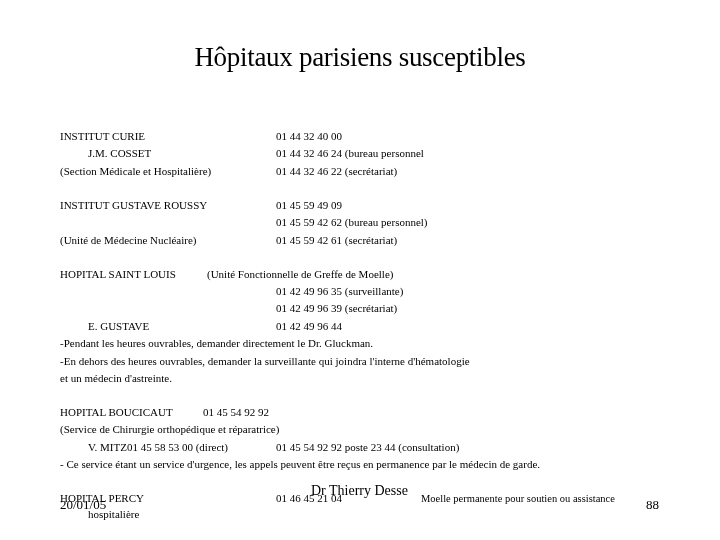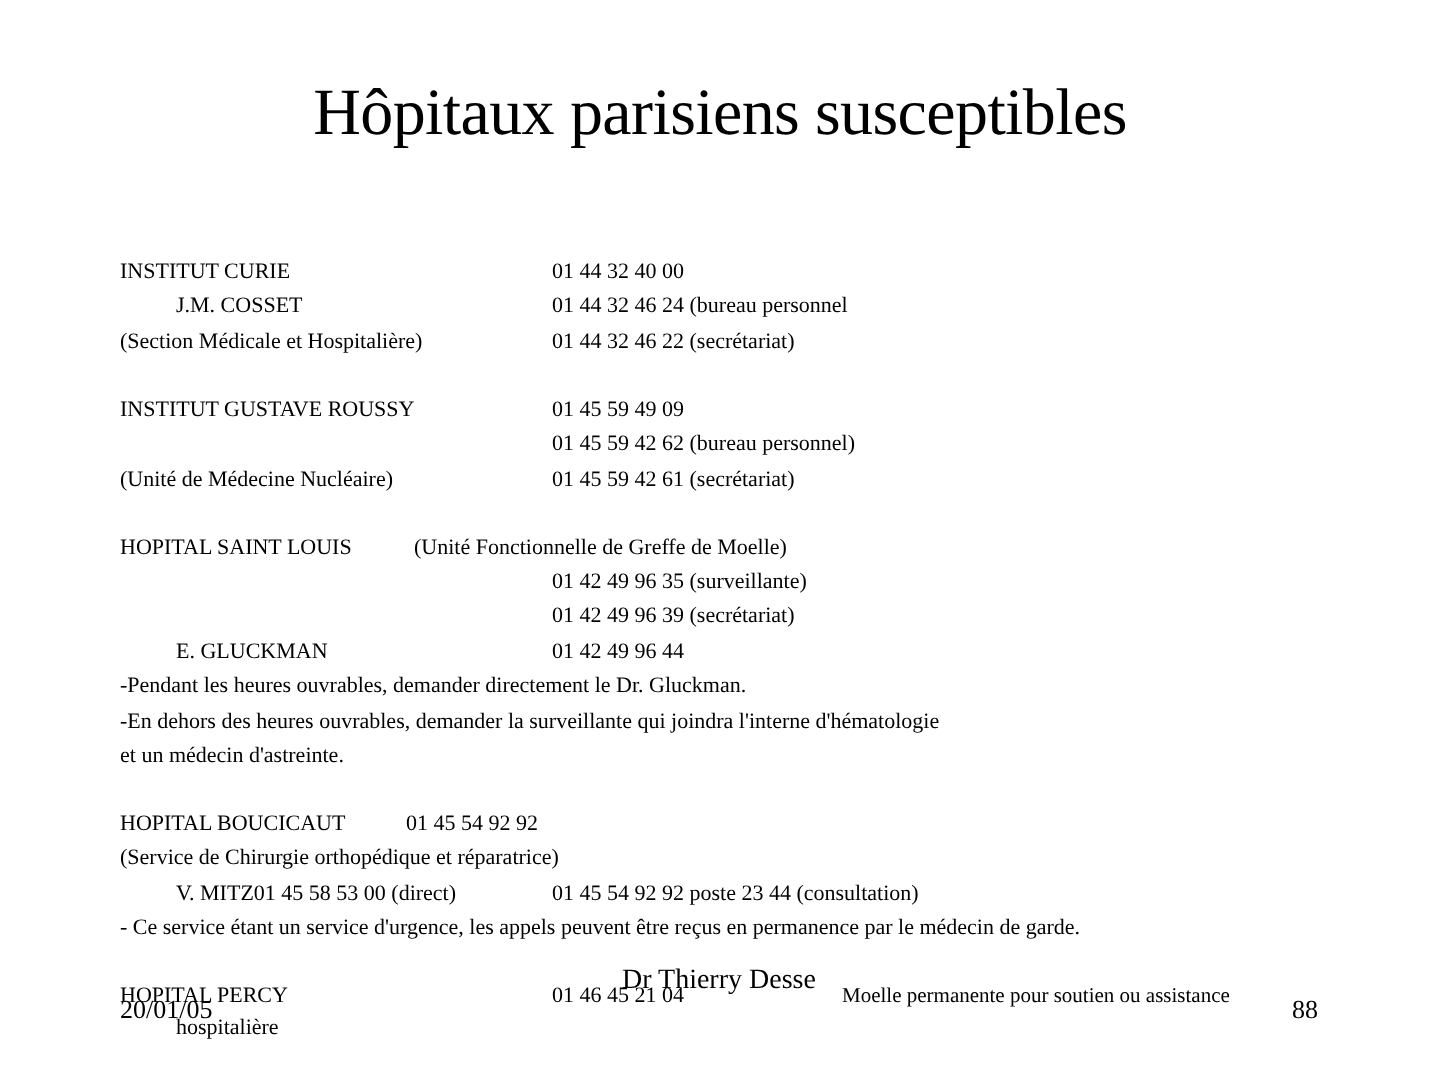--- a/index.html
+++ b/index.html
@@ -2,21 +2,21 @@
 <html><head>
   <meta charset="utf-8">
   <style>
     html, body { margin: 0; padding: 0; }
     body {
       width: 720px; height: 540px; background: #ffffff; position: relative; overflow: hidden;
       font-family: "Liberation Serif", "DejaVu Serif", serif; color: #000;
     }
     .title {
       position: absolute; left: 0; top: 38px; width: 720px; text-align: center;
-      font-size: 33px; line-height: 38px; letter-spacing: -0.3px;
+      font-size: 27px; line-height: 38px; letter-spacing: -0.3px;
     }
     .t { position: absolute; font-size: 11px; line-height: 13px; white-space: nowrap; text-align: center; }
     .footer { position: absolute; white-space: nowrap; text-align: right; }
   </style>
 </head>
 <body>
 
 <div>
   <div class="title">
     <div>Hôpitaux parisiens susceptibles</div>
@@ -32,21 +32,21 @@
   <div class="t" style="left:60px;top:199px">INSTITUT GUSTAVE ROUSSY</div>
   <div class="t" style="left:60px;top:234px">(Unité de Médecine Nucléaire)</div>
   <div class="t" style="left:276px;top:199px">01 45 59 49 09</div>
   <div class="t" style="left:276px;top:216px">01 45 59 42 62 (bureau personnel)</div>
   <div class="t" style="left:276px;top:234px">01 45 59 42 61 (secrétariat)</div>
 
   <div class="t" style="left:60px;top:268px">HOPITAL SAINT LOUIS</div>
   <div class="t" style="left:207px;top:268px">(Unité Fonctionnelle de Greffe de Moelle)</div>
   <div class="t" style="left:276px;top:285px">01 42 49 96 35 (surveillante)</div>
   <div class="t" style="left:276px;top:302px">01 42 49 96 39 (secrétariat)</div>
-  <div class="t" style="left:88px;top:320px">E. GLUCKMAN</div>
+  <div class="t" style="left:88px;top:320px">E. GUSTAVE</div>
   <div class="t" style="left:276px;top:320px">01 42 49 96 44</div>
   <div class="t" style="left:60px;top:337px">-Pendant les heures ouvrables, demander directement le Dr. Gluckman.</div>
   <div class="t" style="left:60px;top:355px">-En dehors des heures ouvrables, demander la surveillante qui joindra l'interne d'hématologie</div>
   <div class="t" style="left:60px;top:372px">et un médecin d'astreinte.</div>
 
   <div class="t" style="left:60px;top:406px">HOPITAL BOUCICAUT</div>
   <div class="t" style="left:203px;top:406px">01 45 54 92 92</div>
   <div class="t" style="left:60px;top:423px">(Service de Chirurgie orthopédique et réparatrice)</div>
   <div class="t" style="left:88px;top:441px">V. MITZ01 45 58 53 00 (direct)</div>
   <div class="t" style="left:276px;top:441px">01 45 54 92 92  poste 23 44  (consultation)</div>

